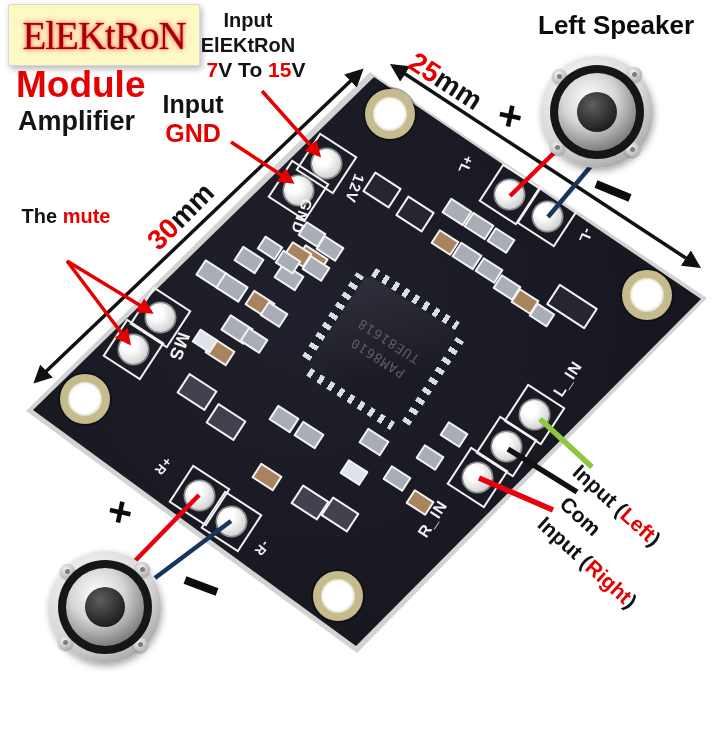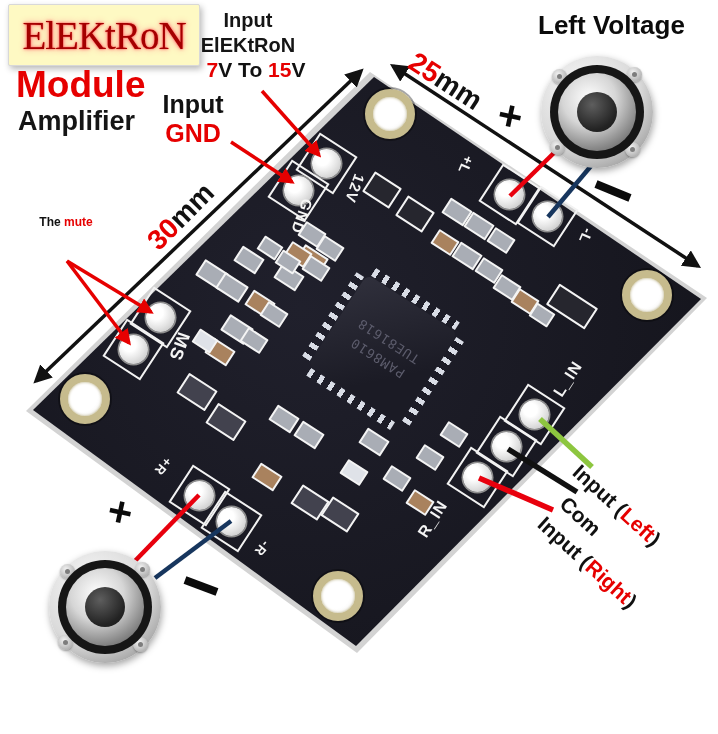--- a/index.html
+++ b/index.html
@@ -23,21 +23,21 @@
     letter-spacing:-1px;
     text-shadow:0 0 7px #ff8a8a, 0 0 3px #ff5050, 0 0 1px #ff2020;
   }
   .module-title { left:16px; top:64px; font-size:37px; font-weight:bold; color:#e60000; }
   .amp-title { left:18px; top:106px; font-size:27px; font-weight:bold; color:#151515; }
 
   
   .input-voltage { left:198px; top:8px; width:100px; text-align:center; font-size:20px; font-weight:bold; color:#151515; line-height:1.25; }
   .voltage-range { left:200px; top:58px; width:112px; text-align:center; font-size:21px; font-weight:bold; white-space:nowrap; }
   .input-gnd { left:153px; top:90px; width:80px; text-align:center; font-size:25px; font-weight:bold; line-height:1.15; }
-  .mute-label { left:8px; top:203px; width:116px; text-align:center; font-size:12px; font-weight:bold; line-height:1.3; color:#151515;margin-top:12px; }
+  .mute-label { left:8px; top:203px; width:116px; text-align:center; font-size:20px; font-weight:bold; line-height:1.3; color:#151515; }
   .spk-label { font-size:26px; font-weight:bold; color:#0b0b0b; letter-spacing:0px; }
   .dim-label { font-size:28px; font-weight:bold; white-space:nowrap; }
   .rot-lbl { font-size:21px; font-weight:bold; white-space:nowrap; color:#111; }
   .plus-sign { font-size:42px; font-weight:bold; color:#0b0b0b; }
 
   
   .board-edge {
     left:0; top:0; width:718px; height:734px; background:#d3d3d3;
     clip-path:polygon(370px 72px, 707px 298px, 357px 653px, 26px 411px);
   }
@@ -265,21 +265,21 @@
     <div class="red">GND</div>
   </div>
 
   <div class="abs mute-label">
     <div><span class="blk">The </span><span class="red">mute</span></div>
   </div>
 
   <div class="abs dim-label" style="left:420px;top:46px;transform:rotate(33deg);transform-origin:left top;"><span class="red">25</span><span class="blk">mm</span></div>
   <div class="abs dim-label" style="left:141px;top:234px;transform:rotate(-45deg);transform-origin:left top;"><span class="red">30</span><span class="blk">mm</span></div>
 
-  <div class="abs spk-label" style="left:538px;top:10px;">Left Voltage</div>
+  <div class="abs spk-label" style="left:538px;top:10px;">Left Speaker</div>
   <div class="abs plus-sign" style="left:498px;top:92px;transform:rotate(12deg);">+</div>
   <div class="abs plus-sign" style="left:108px;top:488px;transform:rotate(12deg);">+</div>
 
   <div class="abs rot-lbl" style="left:584px;top:460px;transform:rotate(42deg);transform-origin:left top;"><span class="blk">Input (</span><span class="red">Left</span><span class="blk">)</span></div>
   <div class="abs rot-lbl" style="left:571px;top:492px;transform:rotate(42deg);transform-origin:left top;">Com</div>
   <div class="abs rot-lbl" style="left:549px;top:512px;transform:rotate(42deg);transform-origin:left top;"><span class="blk">Input (</span><span class="red">Right</span><span class="blk">)</span></div>
 
 </div>
 
 </body></html>

